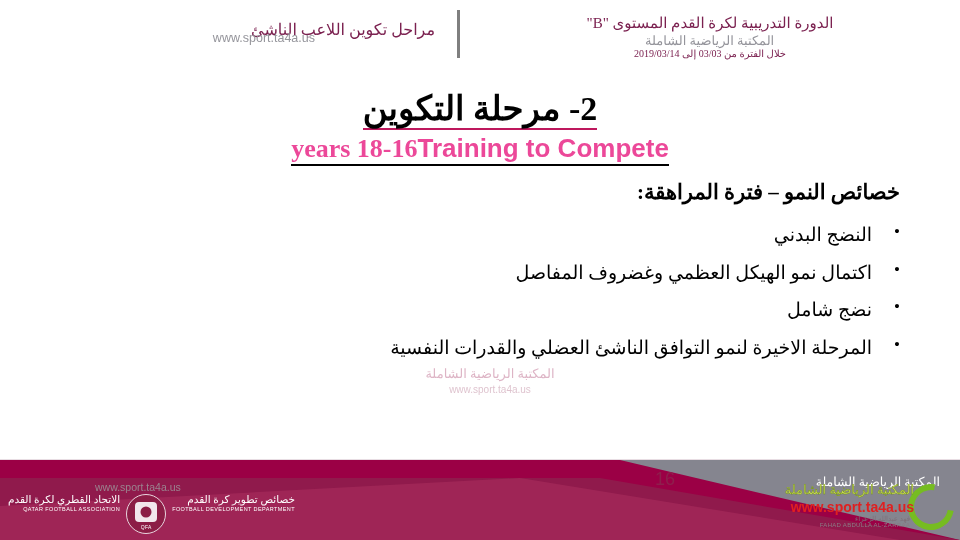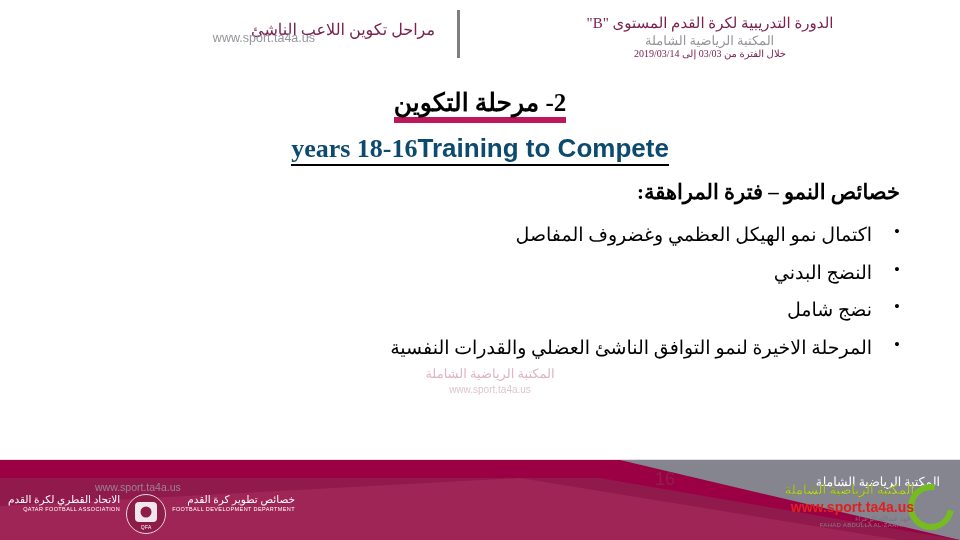--- a/index.html
+++ b/index.html
@@ -87,38 +87,38 @@
   
   .title-ar {
     position: absolute;
     top: 88px;
     left: 0;
     width: 960px;
     text-align: center;
     direction: rtl;
   }
   .title-ar span {
-    font-size: 25px;
+    font-size: 34px;
     font-weight: bold;
     color: #000000;
-    border-bottom: 6px solid #be185d;
+    border-bottom: 2px solid #be185d;
     padding-bottom: 1px;
   }
   .title-en {
     position: absolute;
     top: 133px;
     left: 0;
     width: 960px;
     text-align: center;
     direction: rtl;
   }
   .title-en span {
     font-size: 26px;
     font-weight: bold;
-    color: #0c4a6e;
+    color: #ec4899;
     border-bottom: 2px solid #000;
     padding-bottom: 1px;
     font-family: "Liberation Sans", sans-serif;
   }
   .title-en .num-part {
     font-family: "Liberation Serif", "DejaVu Serif", serif;
   }
 
   
   .subheading {
@@ -376,22 +376,22 @@
     <span>2- مرحلة التكوين</span>
   </div>
 
   <div class="title-en">
     <span><span class="num-part">years 18-16</span><span>Training to Compete</span></span>
   </div>
 
   <div class="subheading">خصائص النمو – فترة المراهقة:</div>
 
   <ul class="bullets">
+    <li>النضج البدني</li>
     <li>اكتمال نمو الهيكل العظمي وغضروف المفاصل</li>
-    <li>النضج البدني</li>
     <li>نضج شامل</li>
     <li>المرحلة الاخيرة لنمو التوافق الناشئ العضلي والقدرات النفسية</li>
   </ul>
 
   <div class="center-wm">
     <div class="wm-ar">المكتبة الرياضية الشاملة</div>
     <div class="wm-url">www.sport.ta4a.us</div>
   </div>
 
   <div class="footer-top-rule"></div>

